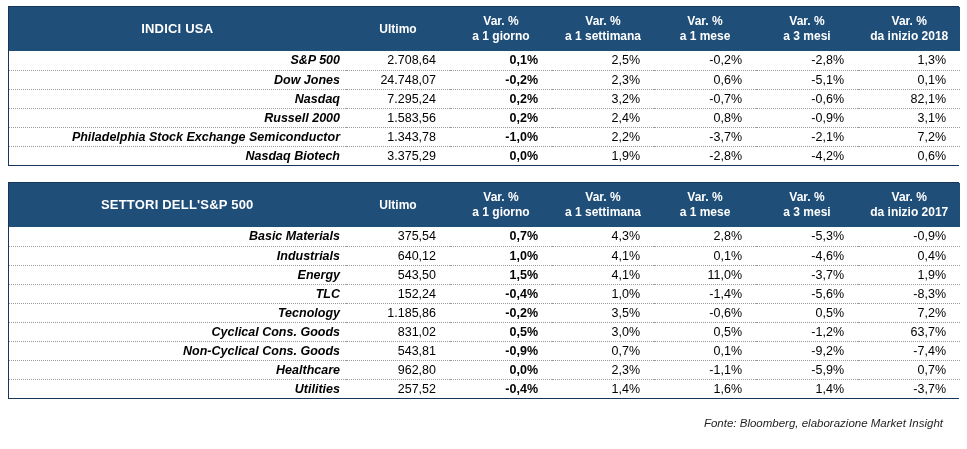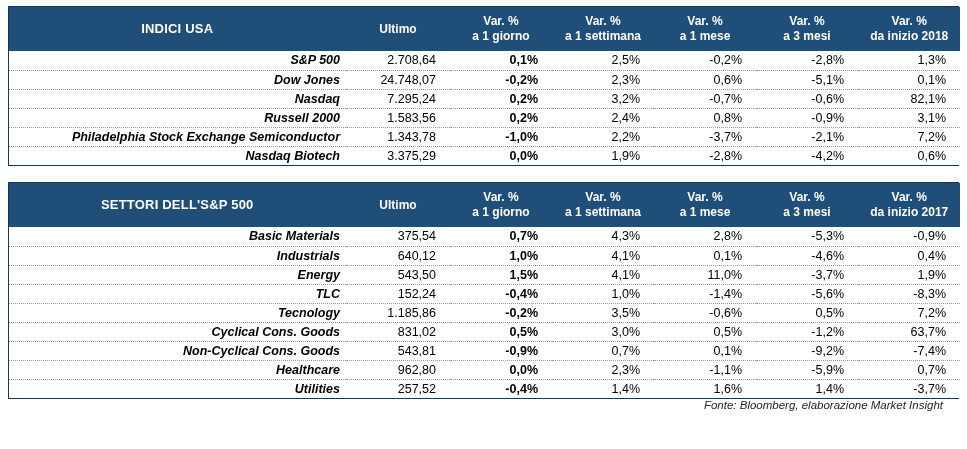--- a/index.html
+++ b/index.html
@@ -68,21 +68,21 @@
     overflow: hidden;
     text-overflow: ellipsis;
   }
   td.num {
     text-align: right;
     padding-right: 14px;
   }
   td.num.bold { font-weight: bold; }
   .spacer { height: 16px; }
   .footer {
-    margin-top: 0;
+    margin-top: 18px;
     text-align: right;
     font-size: 11.5px;
     font-style: italic;
     color: #1f1f1f;
     padding-right: 16px;
   }
   
   col.c-name { width: 337px; }
   col.c-ult  { width: 104px; }
   col.c-v1   { width: 102px; }

